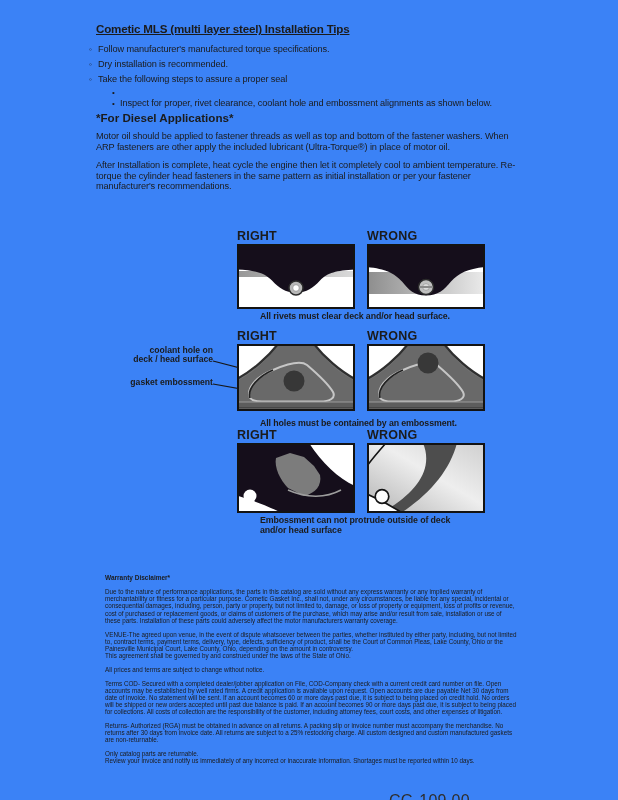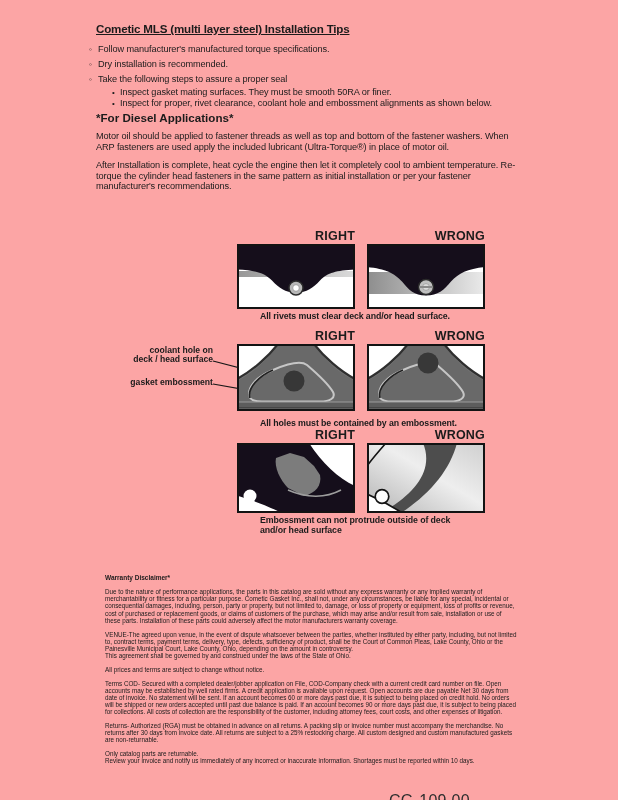--- a/index.html
+++ b/index.html
@@ -1,18 +1,18 @@
 <!DOCTYPE html>
 <html><head>
 <meta charset="utf-8">
 <style>
   html,body { margin:0; padding:0; background:#e8e8e8; }
   .sheet {
     position:relative; width:618px; height:800px; margin:0 auto;
-    background:#fca5a5; overflow:hidden;
+    background:#3b82f6; overflow:hidden;
     font-family:"Liberation Sans", sans-serif; color:#1b1b1b;
   }
   .preline { white-space:pre-line; }
 
   
   .top-text { position:absolute; left:89px; top:22px; width:436px; }
   .doc-title {
     margin-left:7px; font-size:11.6px; font-weight:bold;
     letter-spacing:-0.2px; text-decoration:underline;
   }
@@ -21,21 +21,21 @@
   .bmark { width:9px; font-size:8px; line-height:15px; }
   .srow { display:flex; line-height:11px; padding-left:23px; font-size:9.2px; letter-spacing:-0.1px; }
   .smark { width:8px; font-size:8px; line-height:11px; }
 
   .diesel { margin-top:2px; margin-left:7px; width:424px; }
   .diesel-h { font-size:11.6px; font-weight:bold; margin:0 0 7px 0; }
   .dp { font-size:9.2px; line-height:10.6px; letter-spacing:-0.1px; margin:0 0 8px 0; }
 
   
   .flabel {
-    position:absolute; width:118px; text-align:right;
+    position:absolute; width:118px; text-align:left;
     font-weight:bold; font-size:12.5px; letter-spacing:0.2px; line-height:13px;
   }
   .fcap {
     position:absolute; left:237px; font-weight:bold;
     font-size:8.8px; letter-spacing:-0.1px; line-height:10px;margin-left:23px;
   }
   .panel { position:absolute; display:block; }
   .ann {
     position:absolute; left:0; width:213px; text-align:right;
     font-weight:bold; font-size:8.6px; line-height:9.2px;
@@ -65,31 +65,30 @@
       <div class="brow">
         <span class="bmark">◦</span>
         <span>Dry installation is recommended.</span>
       </div>
       <div class="brow">
         <span class="bmark">◦</span>
         <span>Take the following steps to assure a proper seal</span>
       </div>
       <div class="srow">
         <span class="smark">•</span>
-        <span>Inspect gasket mating surfaces.  They must be smooth 50RA or finer.</span>
       </div>
       <div class="srow">
         <span class="smark">•</span>
         <span>Inspect for proper, rivet clearance, coolant hole and embossment alignments as shown below.</span>
       </div>
     </div>
 
     <div class="diesel">
       <div class="diesel-h">*For Diesel Applications*</div>
-      <p class="dp">Motor oil should be applied to fastener threads as well as top and bottom of the fastener washers. When ARP fasteners are used apply the included lubricant (Ultra-Torque®) in place of motor oil.</p>
+      <p class="dp">Motor oil should be applied to fastener threads as well as top and bottom of the fastener washers. When ARP fasteners are other apply the included lubricant (Ultra-Torque®) in place of motor oil.</p>
       <p class="dp">After Installation is complete, heat cycle the engine then let it completely cool to ambient temperature. Re-torque the cylinder head fasteners in the same pattern as initial installation or per your fastener manufacturer's recommendations.</p>
     </div>
   </div>
 
   <div class="flabel" style="left:237px; top:230px;">RIGHT</div>
   <div class="flabel" style="left:367px; top:230px;">WRONG</div>
 
   <svg class="panel" style="left:237px; top:244px;" width="118" height="65" viewBox="0 0 118 65">
     <defs>
       <linearGradient id="g1a" x1="0" y1="0" x2="1" y2="0">

